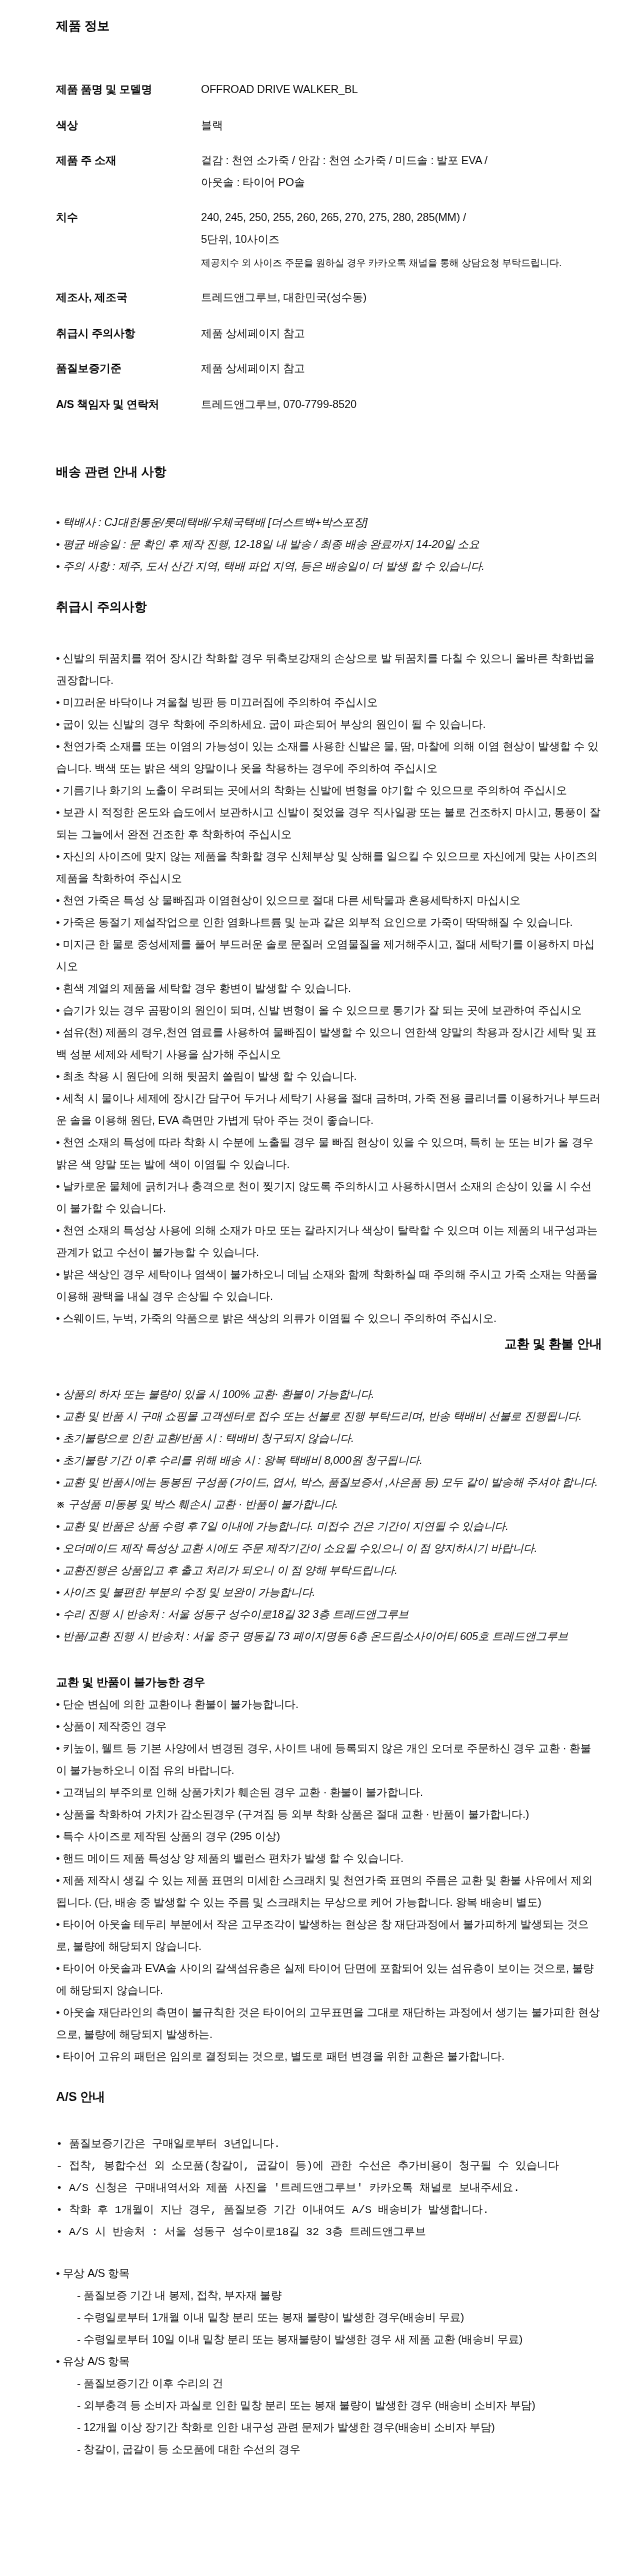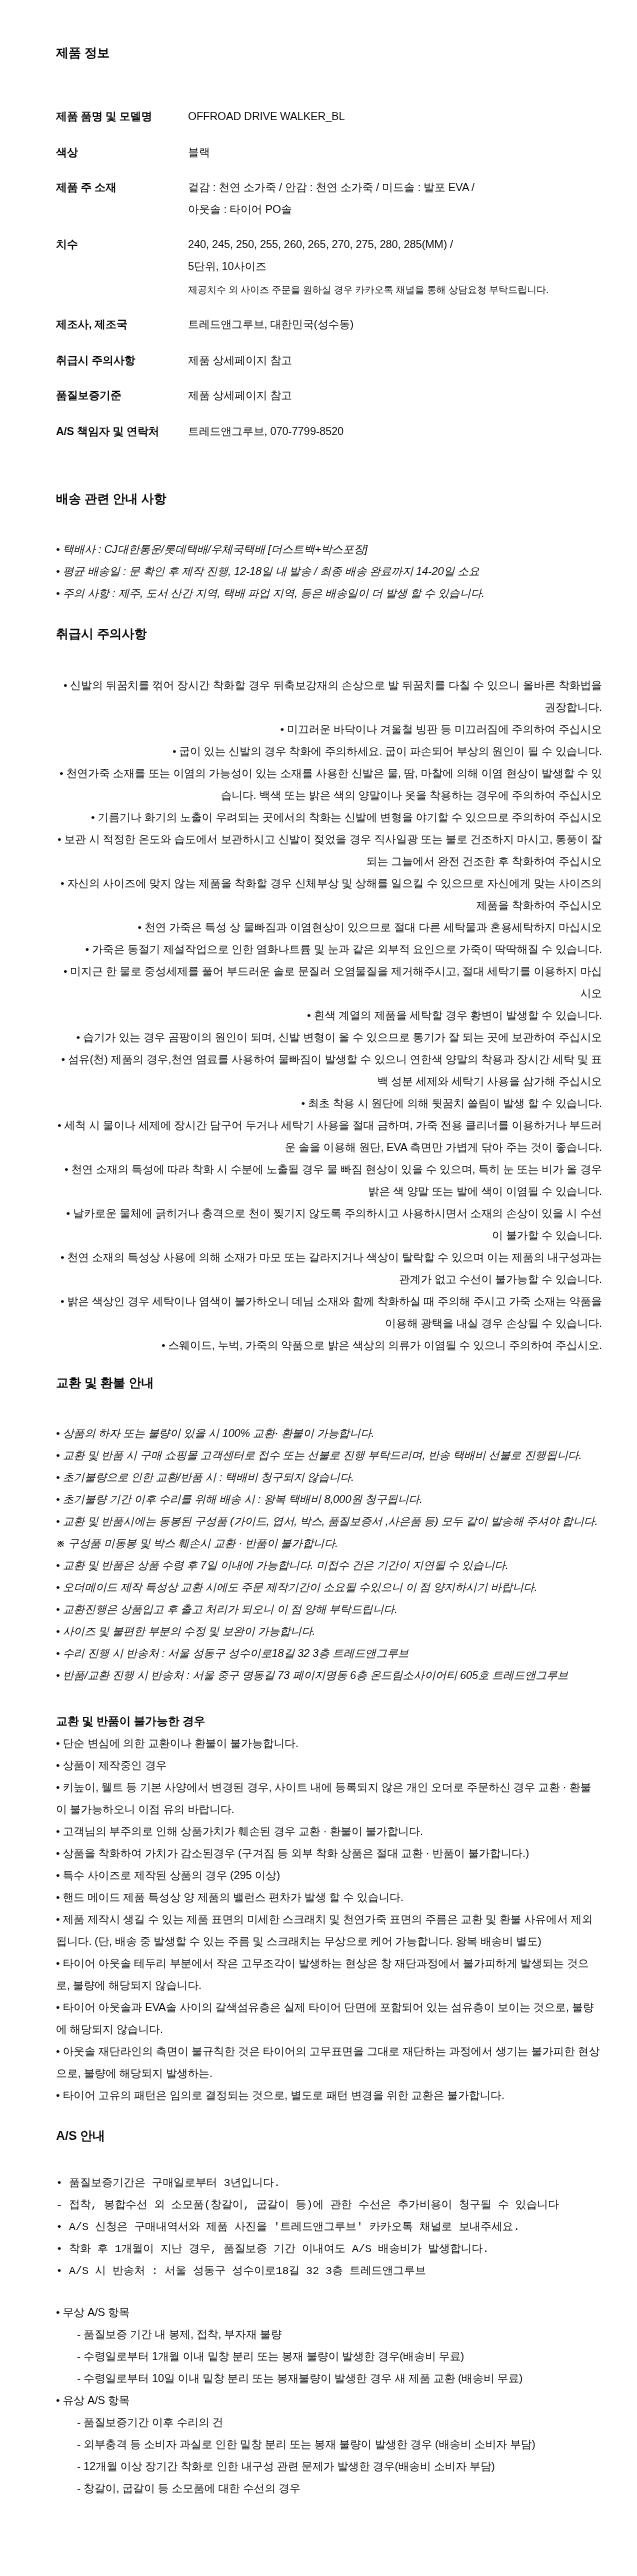--- a/index.html
+++ b/index.html
@@ -1,53 +1,54 @@
 <!DOCTYPE html>
 <html style="font-size:12px"><head>
 <meta charset="utf-8">
 <style>
   * { box-sizing: border-box; }
   html, body { margin: 0; padding: 0; background: #ffffff; }
   .page {
     width: 638px;
     min-height: 2576px;
     margin: 0 auto;
-    padding: 44px 36px 30px 56px;
+    padding: 17px 36px 30px 56px;
     color: #0b0b0b;
     background: #ffffff;
     font-family: "Liberation Sans", "DejaVu Sans", sans-serif;
     letter-spacing: -0.1px;
   }
   .section-title {
     font-size: 12.6px;
     font-weight: 700;
     line-height: 18px;
     margin: 0;
   }
   .info-table { margin-top: 44px; }
   .info-row {
     display: flex;
     margin-bottom: 14px;
     font-size: 11px;
     line-height: 21.5px;
+    gap: 13px;
   }
   .info-label { flex: 0 0 132px; width: 132px; font-weight: 700; padding-right: 6px; }
   .info-value { flex: 1; }
   .info-note { font-size: 9.6px; line-height: 21px; margin-top: 2.2px; font-weight: 400; }
   .bullets { margin: 0; }
   .line { font-size: 11px; line-height: 22px; }
   .subhead { font-size: 11.5px; font-weight: 700; line-height: 22px; margin-top: 24px; }
   .indent { padding-left: 21px; }
   .group-gap { height: 19px; }
   .mt-shipping { margin-top: 48px; }
   .mt-handling { margin-top: 21px; }
-  .mt-exchange { margin-top: 18px; }
+  .mt-exchange { margin-top: 6px; text-align: right; }
   .mt-as { margin-top: 21px; }
   .bullets-first { margin-top: 30px; font-style: italic; }
-  .bullets-first-lg { margin-top: 31px; text-align: right; }
+  .bullets-first-lg { margin-top: 31px; }
   .bullets-first-sm { margin-top: 27px; font-family: Liberation Mono, monospace; }
 </style>
 </head>
 <body>
 
 <div class="page">
 
   <h2 class="section-title">제품 정보</h2>
 
   <div class="info-table">

